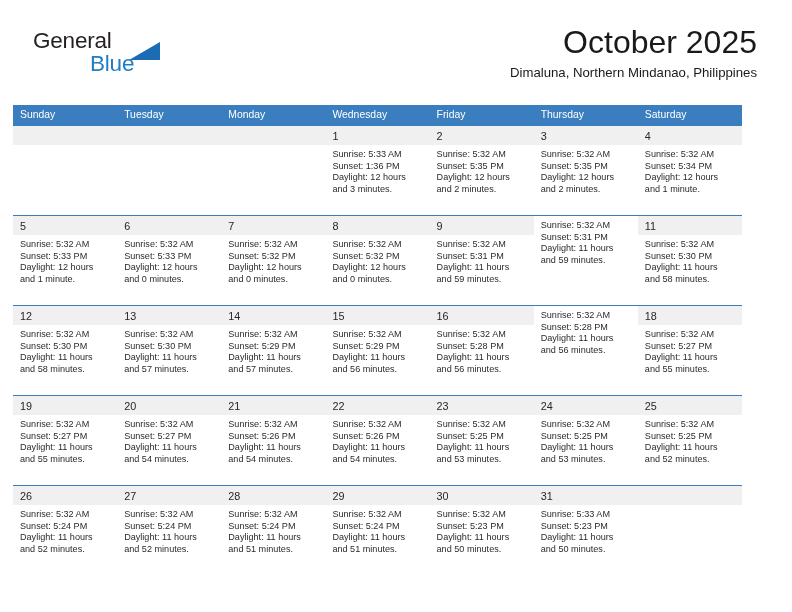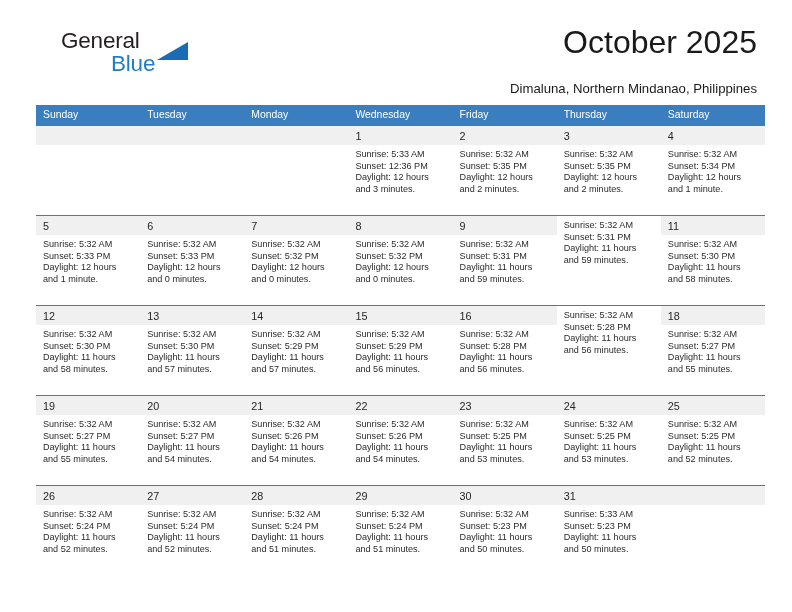--- a/index.html
+++ b/index.html
@@ -18,34 +18,34 @@
 
   
   .top-bar {
     position: absolute;
     left: 28px; top: 28px; right: 35px;
     height: 70px;
   }
   .brand {
     position: absolute;
     left: 0; top: 0;
-    width: 200px; height: 60px; margin-left: 28px;
+    width: 200px; height: 60px;
   }
   .brand-general {
     position: absolute;
     left: 5px; top: 2px;
     font-size: 22.5px;
     color: #231f20;
     letter-spacing: -0.2px;
     line-height: 1;
     font-family: "Liberation Sans", sans-serif;
   }
   .brand-blue {
     position: absolute;
-    left: 55px; top: 25px;
+    left: 62px; top: 25px;
     font-size: 22.5px;
     color: #1f7ec4;
     letter-spacing: -0.2px;
     line-height: 1;
     font-family: "Liberation Sans", sans-serif;
   }
   .brand-triangle {
     position: absolute;
     left: 101px; top: 14px;
     width: 0; height: 0;
@@ -63,28 +63,28 @@
     font-size: 32px;
     color: #1a1a1a;
     line-height: 1.15;
     font-weight: normal;
     margin: 0;
   }
   .cal-subtitle {
     font-size: 13.2px;
     color: #1a1a1a;
     line-height: 1.15;
-    margin: 20px 0 0 0;
+    margin: 4px 0 0 0;
     text-align: right;
   }
 
   
   .calendar {
     position: absolute;
-    left: 36px; top: 105px;
+    left: 13px; top: 105px;
     width: 729px;
   }
   .weekday-row {
     display: flex;
     background: #3a7ebf;
     height: 20px;
   }
   .weekday-cell {
     flex: 1 1 0;
     color: #ffffff;
@@ -165,21 +165,21 @@
           <div class="day-cell empty">
             <div class="daynum-band"><span class="daynum"></span></div>
           </div>
           <div class="day-cell empty">
             <div class="daynum-band"><span class="daynum"></span></div>
           </div>
           <div class="day-cell">
             <div class="daynum-band"><span class="daynum">1</span></div>
             <div class="day-info">
               <div>Sunrise: 5:33 AM</div>
-              <div>Sunset: 12:36 PM</div>
+              <div>Sunset: 1:36 PM</div>
               <div>Daylight: 12 hours</div>
               <div>and 3 minutes.</div>
             </div>
           </div>
           <div class="day-cell">
             <div class="daynum-band"><span class="daynum">2</span></div>
             <div class="day-info">
               <div>Sunrise: 5:32 AM</div>
               <div>Sunset: 5:35 PM</div>
               <div>Daylight: 12 hours</div>

